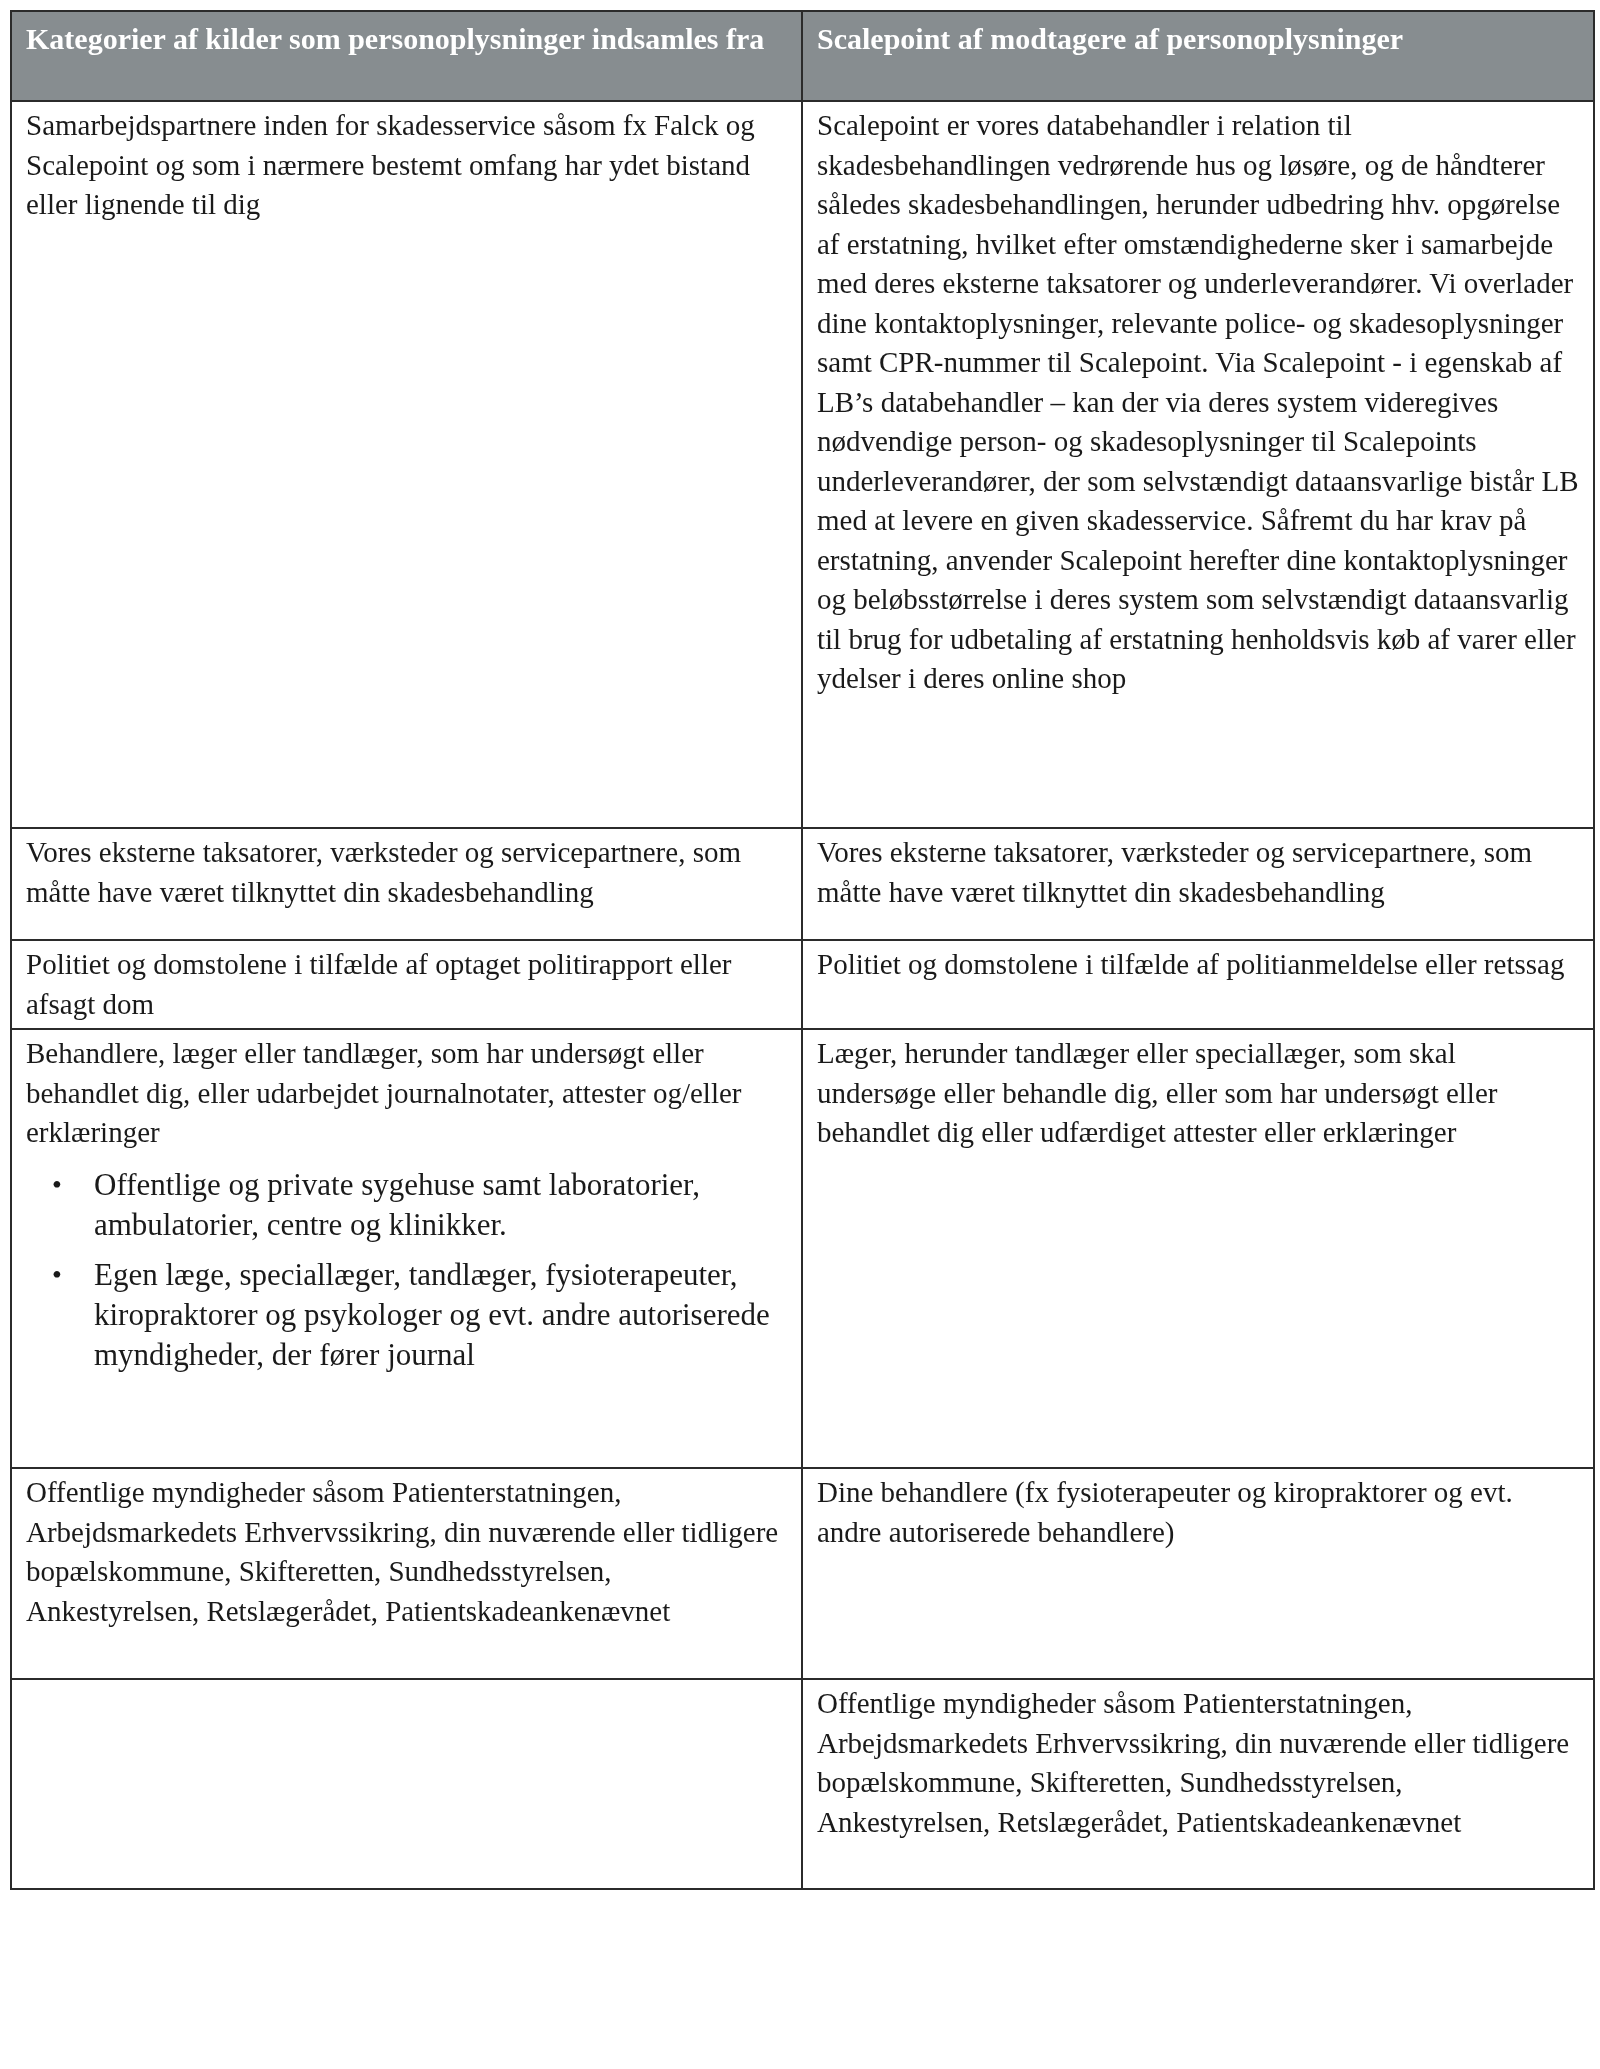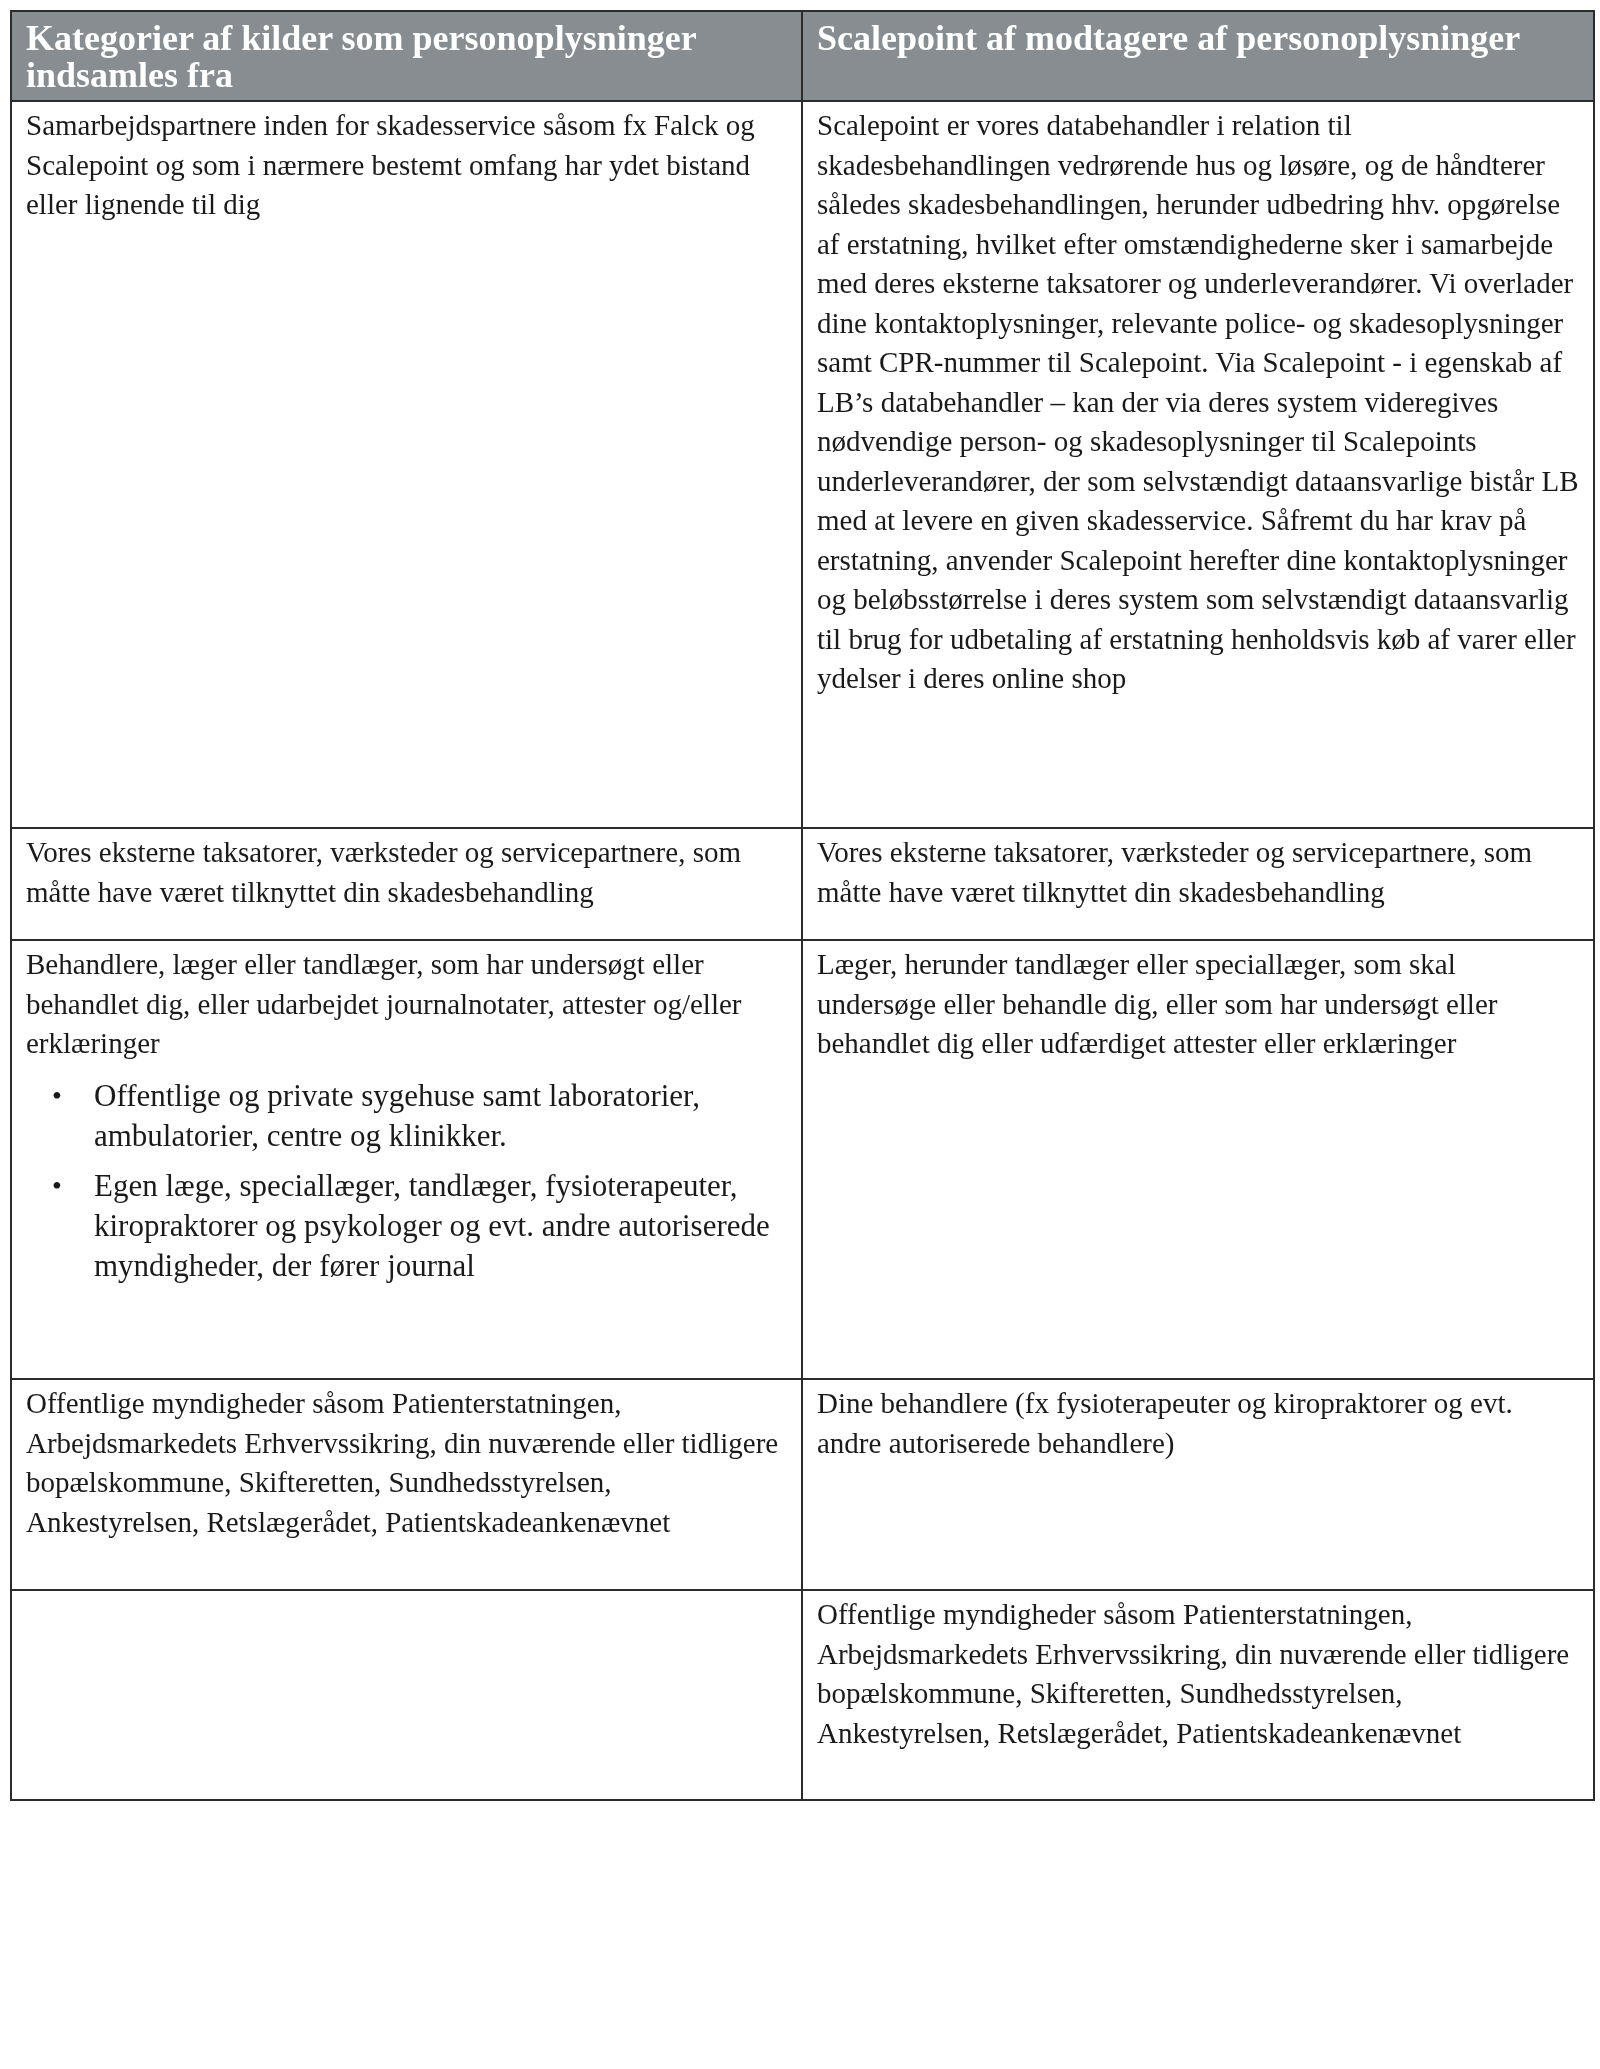--- a/index.html
+++ b/index.html
@@ -19,21 +19,21 @@
     border: 2px solid #2b2b2b;
     vertical-align: top;
     text-align: left;
     padding: 0 14px 0 14px;
     box-sizing: border-box;
   }
   .doc-table th {
     background: #878d90;
     color: #ffffff;
     font-weight: bold;
-    font-size: 36px;
+    font-size: 30px;
     line-height: 37px;
     height: 90px;
     padding-top: 8px;
     padding-bottom: 6px;
   }
   .doc-table td {
     font-size: 29px;
     line-height: 39.5px;
     padding-top: 4px;
     padding-bottom: 4px;
@@ -88,20 +88,28 @@
         </td>
     </tr>
     <tr class="r2">
       <td>
           <span class="cell-text">Vores eksterne taksatorer, værksteder og servicepartnere, som måtte have været tilknyttet din skadesbehandling</span>
         </td>
       <td>
           <span class="cell-text">Vores eksterne taksatorer, værksteder og servicepartnere, som måtte have været tilknyttet din skadesbehandling</span>
         </td>
     </tr>
+    <tr class="r3">
+      <td>
+          <span class="cell-text">Politiet og domstolene i tilfælde af optaget politirapport eller afsagt dom</span>
+        </td>
+      <td>
+          <span class="cell-text">Politiet og domstolene i tilfælde af politianmeldelse eller retssag</span>
+        </td>
+    </tr>
     <tr class="r4">
       <td>
         <span class="cell-text">Behandlere, læger eller tandlæger, som har undersøgt eller behandlet dig, eller udarbejdet journalnotater, attester og/eller erklæringer</span>
         <ul class="bullets">
           <li><span class="bullet-icon">•</span><span>Offentlige og private sygehuse samt laboratorier, ambulatorier, centre og klinikker.</span></li>
           <li><span class="bullet-icon">•</span><span>Egen læge, speciallæger, tandlæger, fysioterapeuter, kiropraktorer og psykologer og evt. andre autoriserede myndigheder, der fører journal</span></li>
         </ul>
       </td>
       <td>
           <span class="cell-text">Læger, herunder tandlæger eller speciallæger, som skal undersøge eller behandle dig, eller som har undersøgt eller behandlet dig eller udfærdiget attester eller erklæringer</span>

